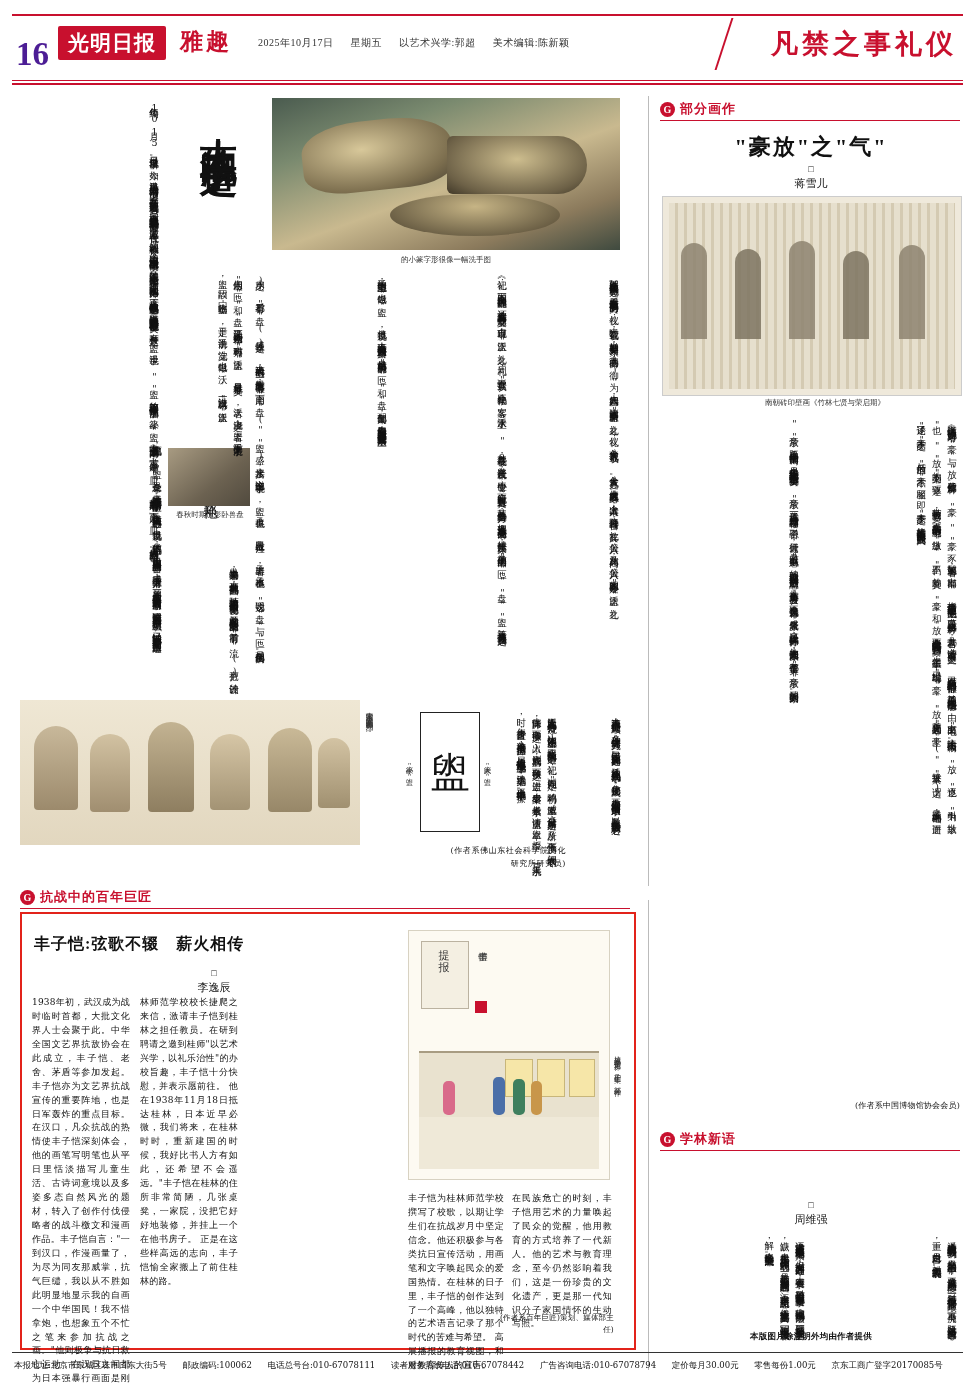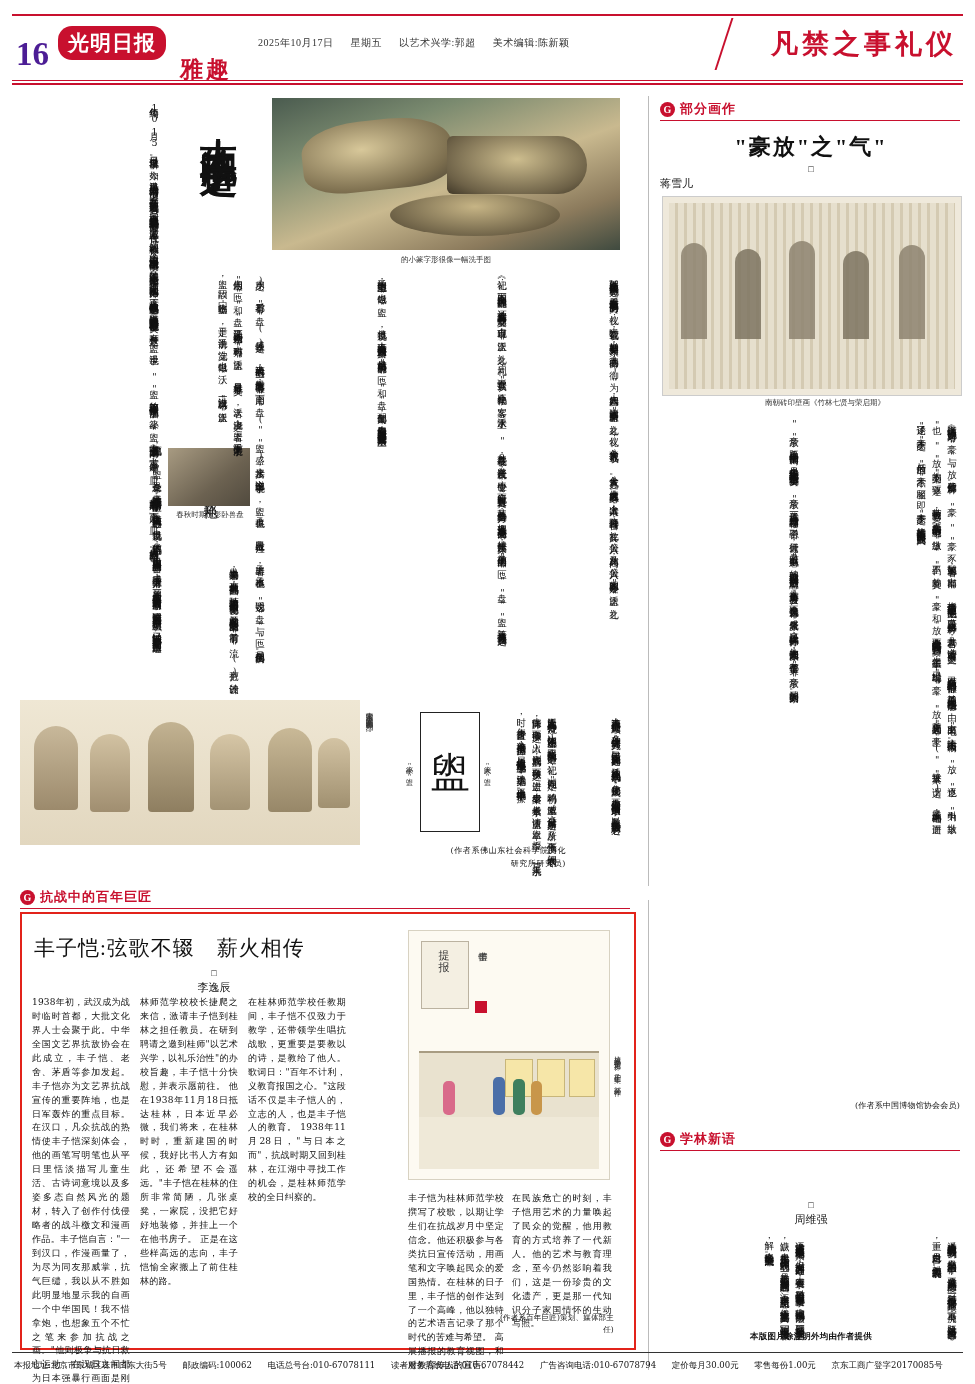--- a/index.html
+++ b/index.html
@@ -9,22 +9,22 @@
     color:#111;overflow:hidden;position:relative;
   }
   .page{position:relative;width:975px;height:1384px;}
 
   
   .masthead{position:absolute;left:0;top:0;width:975px;height:88px;}
   .mh-rule{position:absolute;left:12px;top:14px;width:951px;height:2px;background:#c8102e;}
   .mh-pageno{position:absolute;left:16px;top:36px;font-size:33px;font-weight:bold;color:#4c1d95;font-family:"Liberation Serif",serif;}
   .mh-logo{position:absolute;left:58px;top:26px;width:108px;height:34px;background:#c8102e;color:#fff;
     display:flex;align-items:center;justify-content:center;font-size:21px;letter-spacing:1px;
-    font-family:Liberation Mono, monospace;font-weight:bold;border-radius:14px;}
-  .mh-section{position:absolute;left:180px;top:26px;font-size:23px;font-weight:bold;color:#c8102e;letter-spacing:3px;margin-top:28px;}
+    font-family:Liberation Mono, monospace;font-weight:bold;border-radius:2px;}
+  .mh-section{position:absolute;left:180px;top:26px;font-size:23px;font-weight:bold;color:#c8102e;letter-spacing:3px;}
   .mh-meta{position:absolute;left:258px;top:36px;font-size:10px;color:#333;letter-spacing:.5px;}
   .mh-meta span{margin-right:14px;}
   .mh-brand{position:absolute;right:18px;top:26px;font-size:27px;font-weight:bold;color:#c8102e;letter-spacing:4px;}
   .mh-slash{position:absolute;right:250px;top:18px;width:2px;height:52px;background:#c8102e;transform:skewX(-18deg);}
   .mh-underline{position:absolute;left:12px;top:80px;width:951px;height:1px;background:#c8102e;}
   .mh-underline2{position:absolute;left:12px;top:83px;width:951px;height:2px;background:#c8102e;}
   .vline{position:absolute;width:1px;background:#bbb;}
 
   
   .vtext{
@@ -178,21 +178,21 @@
   <div class="vtext" style="position:absolute;left:446px;top:845px;width:120px;height:14px;writing-mode:horizontal-tb;text-align:right;font-size:8px;">(作者系佛山东社会科学院文化研究所研究员)</div>
 
   <div class="seclabel" style="left:660px;top:100px;">
     <span class="glyph">G</span>
     <span class="t">部分画作</span>
   </div>
   <div class="secrule" style="left:660px;top:120px;width:300px;"></div>
 
   <div style="position:absolute;left:660px;top:132px;width:302px;text-align:center;font-size:22px;font-weight:bold;letter-spacing:2px;">"豪放"之"气"</div>
   <div style="position:absolute;left:660px;top:164px;width:302px;text-align:center;font-size:9px;">□</div>
-  <div style="position:absolute;left:660px;top:176px;width:302px;text-align:left;font-size:11px;">蒋雪儿</div>
+  <div style="position:absolute;left:660px;top:176px;width:302px;text-align:center;font-size:11px;">蒋雪儿</div>
 
   <div class="imgbox" style="left:662px;top:196px;width:298px;height:198px;background:#efe9db;border:1px solid #ccc;">
     <div style="position:absolute;inset:6px;background:
       repeating-linear-gradient(90deg,#e6dfcd 0 6px,#d4cab2 6px 9px),
       repeating-linear-gradient(0deg,rgba(0,0,0,.06) 0 3px,transparent 3px 7px);"></div>
     <div style="position:absolute;left:18px;top:46px;width:28px;height:96px;background:#8e8col;"></div>
     <div style="position:absolute;left:18px;top:46px;width:26px;height:96px;background:#8d8470;border-radius:13px 13px 0 0;opacity:.85;"></div>
     <div style="position:absolute;left:72px;top:52px;width:26px;height:90px;background:#7d7460;border-radius:13px 13px 0 0;opacity:.85;"></div>
     <div style="position:absolute;left:126px;top:44px;width:26px;height:98px;background:#8d8470;border-radius:13px 13px 0 0;opacity:.85;"></div>
     <div style="position:absolute;left:180px;top:54px;width:26px;height:88px;background:#7d7460;border-radius:13px 13px 0 0;opacity:.85;"></div>
@@ -215,21 +215,21 @@
   <div class="htext" style="position:absolute;left:790px;top:1100px;width:170px;text-align:right;font-size:8px;">(作者系中国博物馆协会会员)</div>
 
   <div class="seclabel" style="left:20px;top:888px;">
     <span class="glyph">G</span>
     <span class="t">抗战中的百年巨匠</span>
   </div>
   <div class="secrule" style="left:20px;top:908px;width:610px;"></div>
 
   <div class="redbox" style="left:20px;top:912px;width:612px;height:434px;"></div>
 
-  <div style="position:absolute;left:34px;top:934px;width:360px;font-size:21px;font-weight:normal;letter-spacing:1px;">丰子恺:弦歌不辍　薪火相传</div>
+  <div style="position:absolute;left:34px;top:934px;width:360px;font-size:16px;font-weight:bold;letter-spacing:1px;">丰子恺:弦歌不辍　薪火相传</div>
   <div style="position:absolute;left:34px;top:968px;width:360px;text-align:center;font-size:9px;">□</div>
   <div style="position:absolute;left:34px;top:980px;width:360px;text-align:center;font-size:11px;">李逸辰</div>
 
   <div class="imgbox" style="left:408px;top:930px;width:200px;height:248px;background:#fdfaf2;border:1px solid #d8d2c2;">
     <div style="position:absolute;left:12px;top:10px;width:46px;height:66px;background:#f4efe2;border:1px solid #bbb2a0;"></div>
     <div style="position:absolute;left:18px;top:18px;width:34px;height:48px;font-size:11px;color:#333;text-align:center;line-height:1.1;">提<br>报</div>
     <div style="position:absolute;left:64px;top:14px;width:16px;height:50px;font-size:9px;color:#444;writing-mode:vertical-rl;">丰子愷書</div>
     <div class="redseal" style="left:66px;top:70px;width:12px;height:12px;"></div>
 
     <div style="position:absolute;left:10px;top:120px;width:180px;height:70px;background:#e9e2cf;border-top:2px solid #a89c82;"></div>
@@ -246,24 +246,20 @@
   <div class="vcap" style="position:absolute;left:612px;top:1050px;height:130px;font-size:7px;">抗战岁月丰子恺所作"护生画集"部分画作</div>
 
   <div class="htext" style="position:absolute;left:32px;top:996px;width:98px;height:340px;">
     <span>1938年初，武汉成为战时临时首都，大批文化界人士会聚于此。中华全国文艺界抗敌协会在此成立，丰子恺、老舍、茅盾等参加发起。丰子恺亦为文艺界抗战宣传的重要阵地，也是日军轰炸的重点目标。</span>
     <span>在汉口，凡众抗战的热情使丰子恺深刻体会，他的画笔写明笔也从平日里恬淡描写儿童生活、古诗词意境以及多姿多态自然风光的题材，转入了创作付伐侵略者的战斗檄文和漫画作品。丰子恺自言："一到汉口，作漫画量了，为尽为同友那威掌，抗气巨缱，我以从不胜如此明显地显示我的自画一个中华国民！我不惜拿炮，也想象五个不忙之笔来参加抗战之画。"他则极争与抗日救亡运动，在汉日之间都为日本强暴行画面是刚强之慰，其宣传也是作用最高烈，我就是把宣传抗战深入民众的思想。</span>
   </div>
   <div class="htext" style="position:absolute;left:140px;top:996px;width:98px;height:340px;">
     <span>林师范学校校长捷爬之来信，激请丰子恺到桂林之担任教员。在研到聘请之邀到桂师"以艺术兴学，以礼乐治性"的办校旨趣，丰子恺十分快慰，并表示愿前往。</span>
     <span>他在1938年11月18日抵达桂林，日本近早必微，我们将来，在桂林时时，重新建国的时候，我好比书人方有如此，还希望不会遥远。"丰子恺在桂林的住所非常简陋，几张桌凳，一家院，没把它好好地装修，并挂上一个在他书房子。</span>
     <span>正是在这些样高远的志向，丰子恺愉全家搬上了前住桂林的路。</span>
-  </div>
-  <div class="htext" style="position:absolute;left:248px;top:996px;width:98px;height:340px;">
-    <span>在桂林师范学校任教期间，丰子恺不仅致力于教学，还带领学生唱抗战歌，更重要是要教以的诗，是教给了他人。歌词日："百年不计利，义教育报国之心。"这段话不仅是丰子恺人的，立志的人，也是丰子恺人的教育。</span>
-    <span>1938年11月28日，"与日本之而"，抗战时期又回到桂林，在江湖中寻找工作的机会，是桂林师范学校的全日纠察的。</span>
   </div>
   <div class="htext" style="position:absolute;left:408px;top:1192px;width:96px;height:130px;">
     <span>丰子恺为桂林师范学校撰写了校歌，以期让学生们在抗战岁月中坚定信念。他还积极参与各类抗日宣传活动，用画笔和文字唤起民众的爱国热情。在桂林的日子里，丰子恺的创作达到了一个高峰，他以独特的艺术语言记录了那个时代的苦难与希望。</span>
     <span>高展播报的教育视图，和对教育传人的宣言。</span>
   </div>
   <div class="htext" style="position:absolute;left:512px;top:1192px;width:100px;height:120px;">
     <span>在民族危亡的时刻，丰子恺用艺术的力量唤起了民众的觉醒，他用教育的方式培养了一代新人。他的艺术与教育理念，至今仍然影响着我们，这是一份珍贵的文化遗产，更是那一代知识分子家国情怀的生动写照。</span>
   </div>
   <div class="htext" style="position:absolute;left:498px;top:1312px;width:116px;text-align:right;font-size:7.5px;">(作者系百年巨匠)策划、媒体部主任)</div>
 

